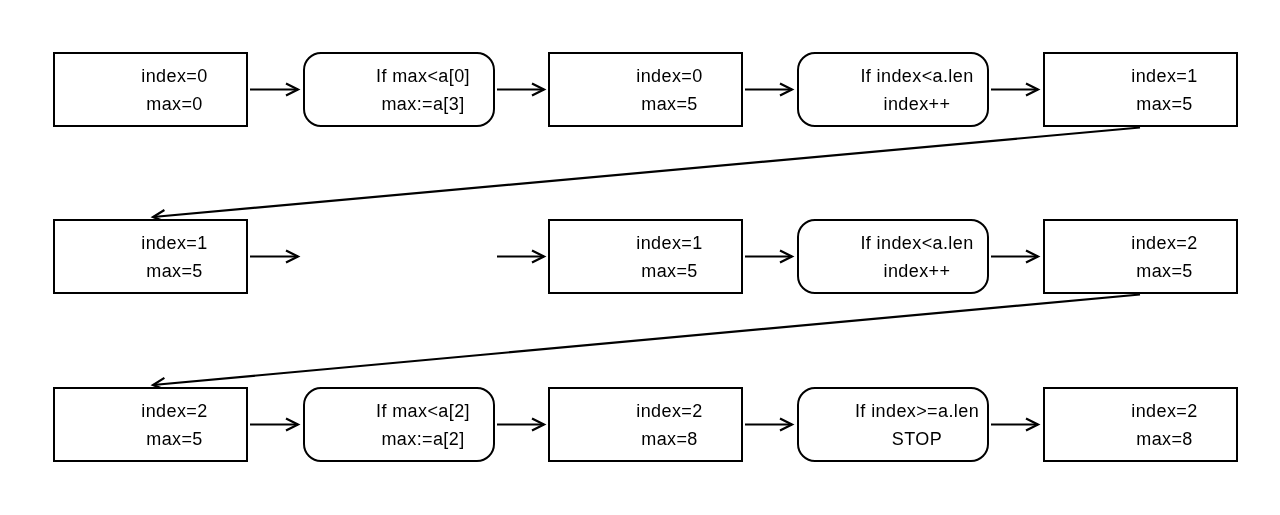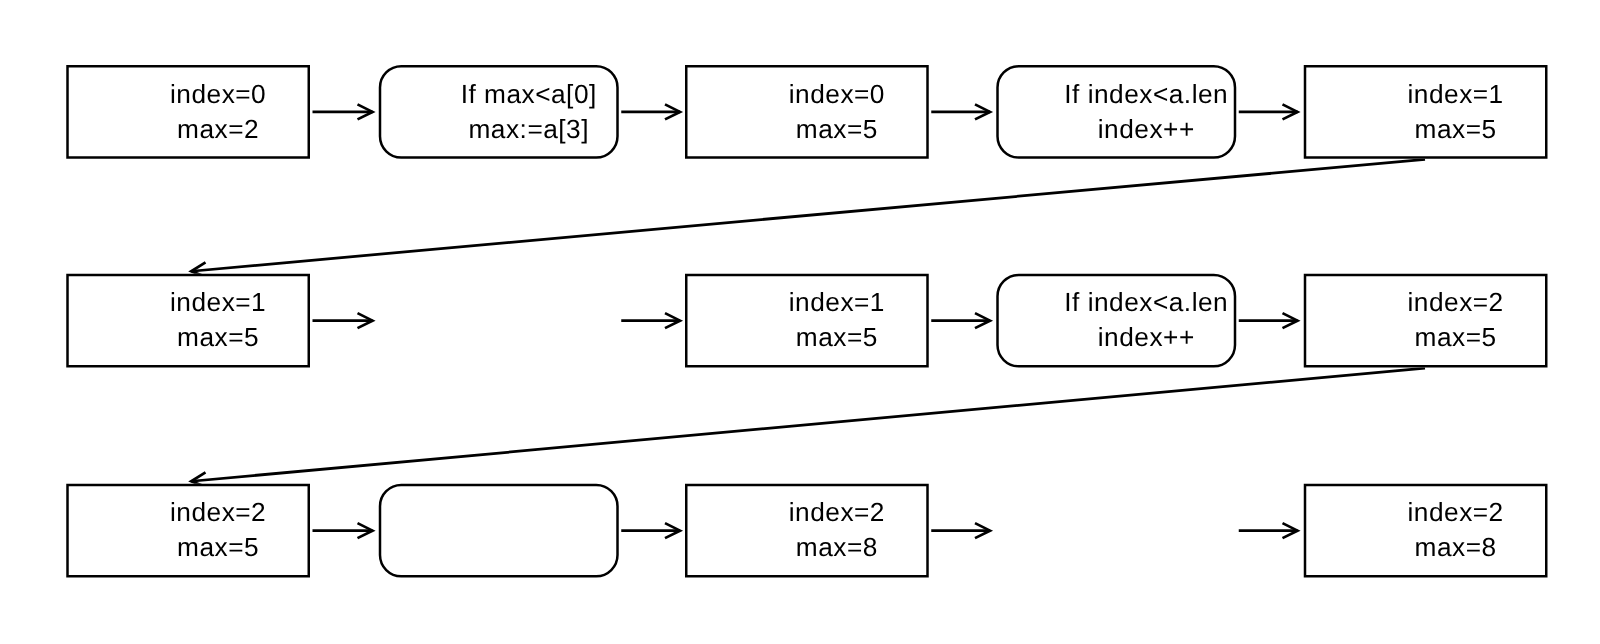--- a/index.html
+++ b/index.html
@@ -28,21 +28,21 @@
     width: 195px;
     height: 75px;
     border: 2.5px solid #000000;
     background: #ffffff;
     display: flex;
     flex-direction: column;
     align-items: center;
     justify-content: center;
     text-align: center;
     color: #000000;
-    font-size: 21px;
+    font-size: 18px;
     line-height: 28px;
     letter-spacing: 0.4px;
     white-space: nowrap;
     padding-left: 48px;
   }
   .node.rounded {
     width: 192px;
     border-radius: 18px;
   }
   
@@ -84,21 +84,21 @@
       <line x1="745" y1="424.5" x2="792" y2="424.5" marker-end="url(#ah)"></line>
       <line x1="991" y1="424.5" x2="1038" y2="424.5" marker-end="url(#ah)"></line>
 
       <line x1="1140" y1="127.5" x2="153" y2="217" marker-end="url(#ah)"></line>
       <line x1="1140" y1="294.5" x2="153" y2="385" marker-end="url(#ah)"></line>
     </g>
   </svg>
 
   <div class="node r1 c1">
     <span>index=0</span>
-    <span>max=2</span>
+    <span>max=0</span>
   </div>
   <div class="node rounded r1 c2">
     <span>If max&lt;a[0]</span>
     <span>max:=a[3]</span>
   </div>
   <div class="node r1 c3">
     <span>index=0</span>
     <span>max=5</span>
   </div>
   <div class="node rounded r1 c4">
@@ -125,23 +125,29 @@
   <div class="node r2 c5">
     <span>index=2</span>
     <span>max=5</span>
   </div>
 
   <div class="node r3 c1">
     <span>index=2</span>
     <span>max=5</span>
   </div>
   <div class="node rounded r3 c2">
+    <span>If max&lt;a[2]</span>
+    <span>max:=a[2]</span>
   </div>
   <div class="node r3 c3">
     <span>index=2</span>
     <span>max=8</span>
+  </div>
+  <div class="node rounded r3 c4">
+    <span>If index&gt;=a.len</span>
+    <span>STOP</span>
   </div>
   <div class="node r3 c5">
     <span>index=2</span>
     <span>max=8</span>
   </div>
 
 </div>
 
 </body></html>

